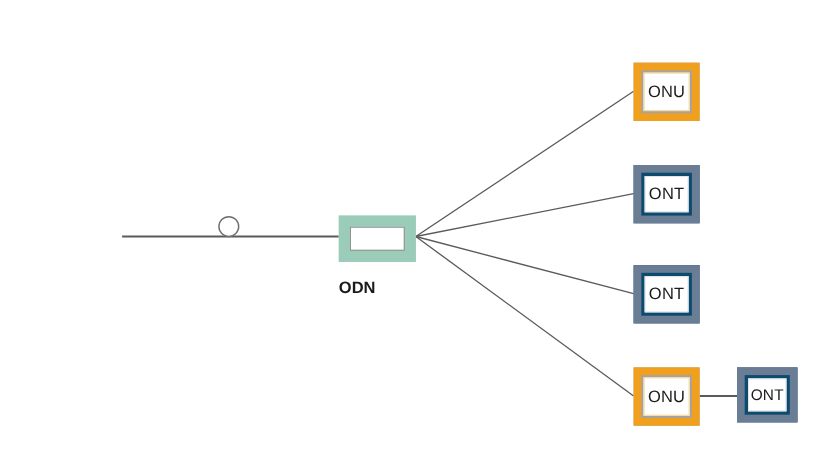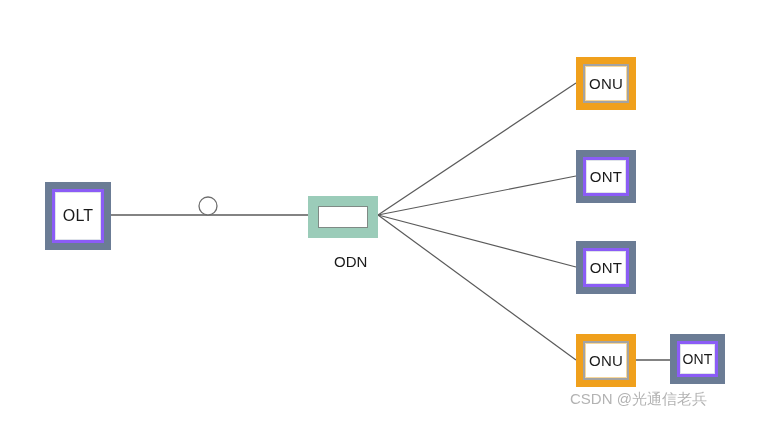--- a/index.html
+++ b/index.html
@@ -44,21 +44,21 @@
   }
   .node .nlabel {
     font-family: "Liberation Sans", sans-serif;
     color: #1a1a1a;
     letter-spacing: 0.2px;
     white-space: nowrap;
   }
   
   .dev-slate {
     border: 7px solid #6b7c95;
-    background: #8b5cf6;
+    background: #0c4a6e;
     padding: 3px;
   }
   .dev-slate .inner {
     border: 1px solid #dfe3ea;
   }
   
   .dev-orange {
     border: 7px solid #f0a01c;
     background: #a3a3a3;
     padding: 2px;
@@ -98,32 +98,27 @@
   <svg id="edges" viewBox="0 0 759 423" xmlns="http://www.w3.org/2000/svg">
     <line x1="111" y1="215" x2="308" y2="215" stroke="#5a5a5a" stroke-width="1.6"></line>
     <line x1="378" y1="215" x2="576" y2="83" stroke="#5a5a5a" stroke-width="1.2"></line>
     <line x1="378" y1="215" x2="576" y2="176" stroke="#5a5a5a" stroke-width="1.2"></line>
     <line x1="378" y1="215" x2="576" y2="267" stroke="#5a5a5a" stroke-width="1.2"></line>
     <line x1="378" y1="215" x2="576" y2="360" stroke="#5a5a5a" stroke-width="1.2"></line>
     <line x1="636" y1="360" x2="670" y2="360" stroke="#5a5a5a" stroke-width="1.6"></line>
     <circle cx="208" cy="206" r="9" fill="#ffffff" stroke="#6e6e6e" stroke-width="1.3"></circle>
   </svg>
 
-  <div class="node dev-slate" style="left:45px; top:182px; width:66px; height:68px;">
-    <div class="inner">
-      <span class="nlabel" style="font-size:16px;">OLT</span>
-    </div>
-  </div>
 
   <div class="node dev-mint" style="left:308px; top:196px; width:70px; height:42px;">
     <div class="inner">
       <span class="nlabel" style="font-size:15px;"></span>
     </div>
   </div>
-  <div class="caption" style="left:334px; top:253px; font-size:15px;">ODN</div>
+  <div class="caption" style="left:308px; top:253px; font-size:15px;font-weight:bold;">ODN</div>
 
   <div class="node dev-orange" style="left:576px; top:57px; width:60px; height:53px;">
     <div class="inner">
       <span class="nlabel" style="font-size:15px;">ONU</span>
     </div>
   </div>
 
   <div class="node dev-slate" style="left:576px; top:150px; width:60px; height:53px;">
     <div class="inner">
       <span class="nlabel" style="font-size:15px;">ONT</span>
@@ -141,15 +136,14 @@
       <span class="nlabel" style="font-size:15px;">ONU</span>
     </div>
   </div>
 
   <div class="node dev-slate" style="left:670px; top:334px; width:55px; height:50px;">
     <div class="inner">
       <span class="nlabel" style="font-size:14px;">ONT</span>
     </div>
   </div>
 
-  <div class="watermark" style="left:570px; top:390px; font-size:15px;">CSDN @光通信老兵</div>
 
 </div>
 
 </body></html>

